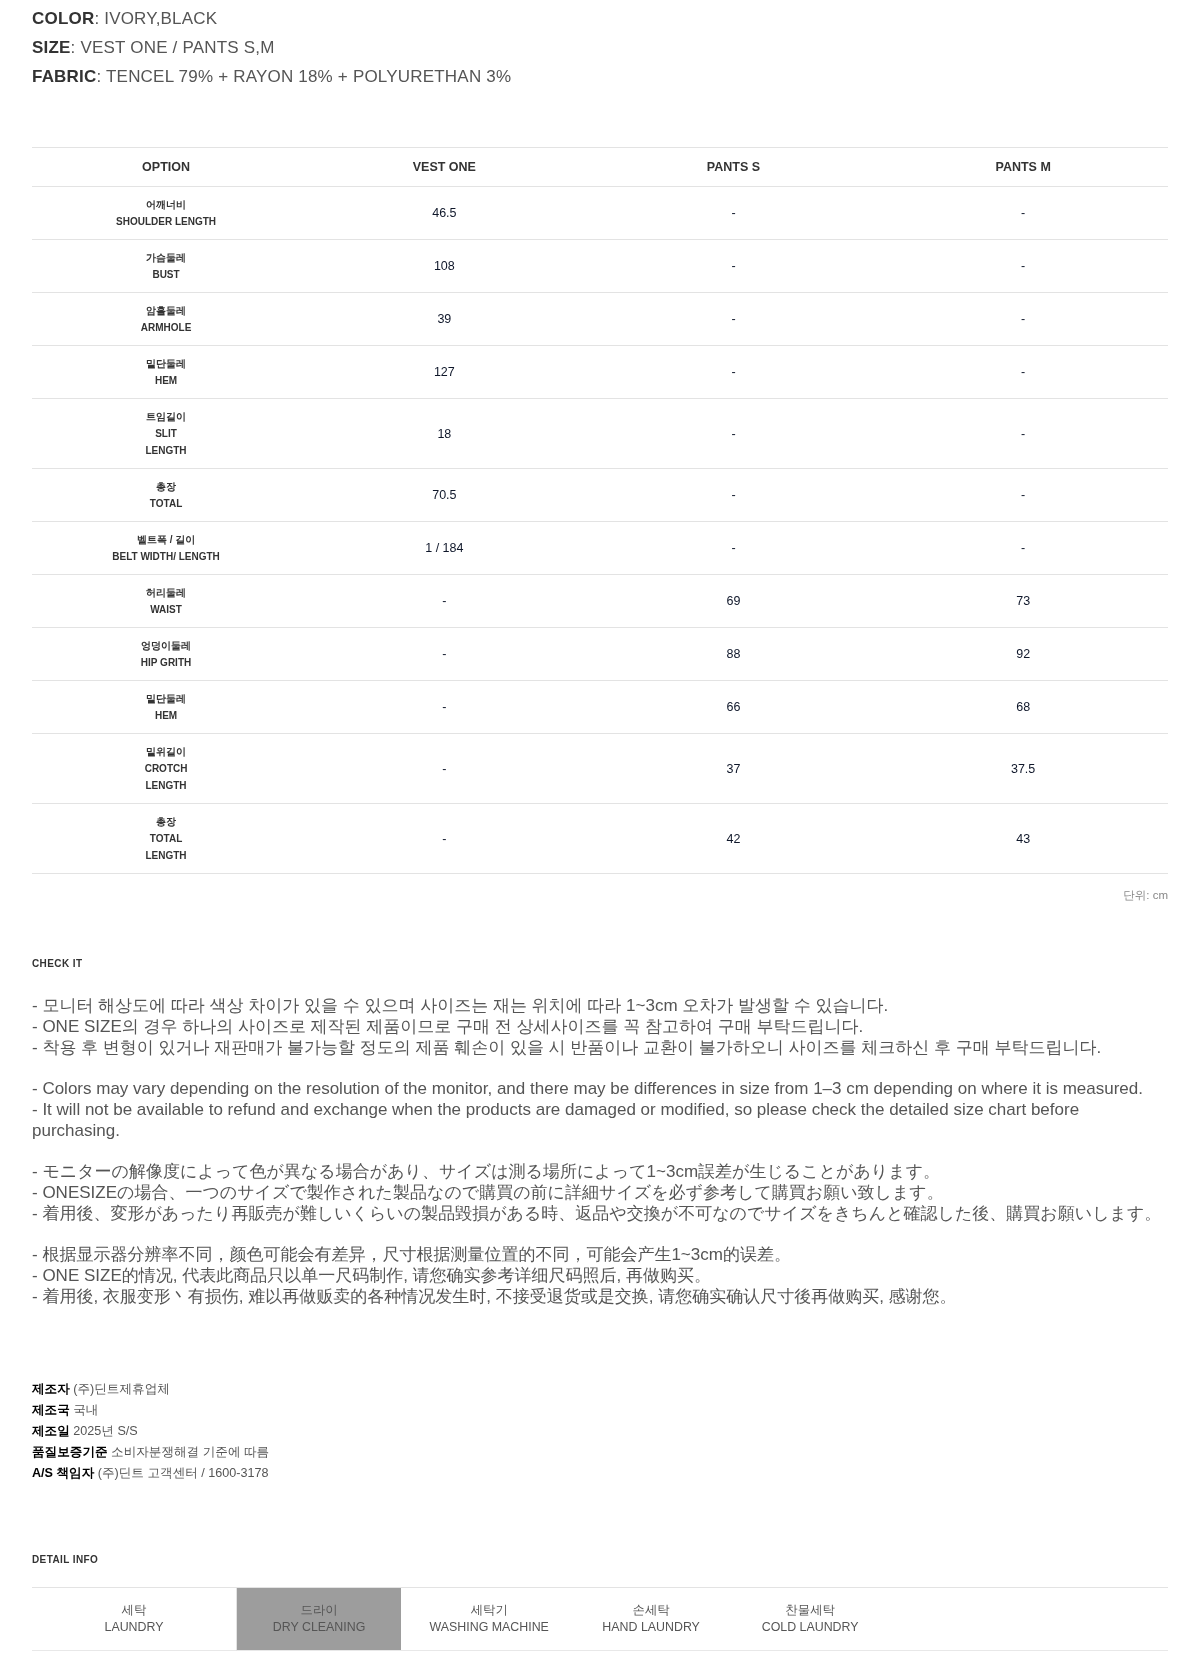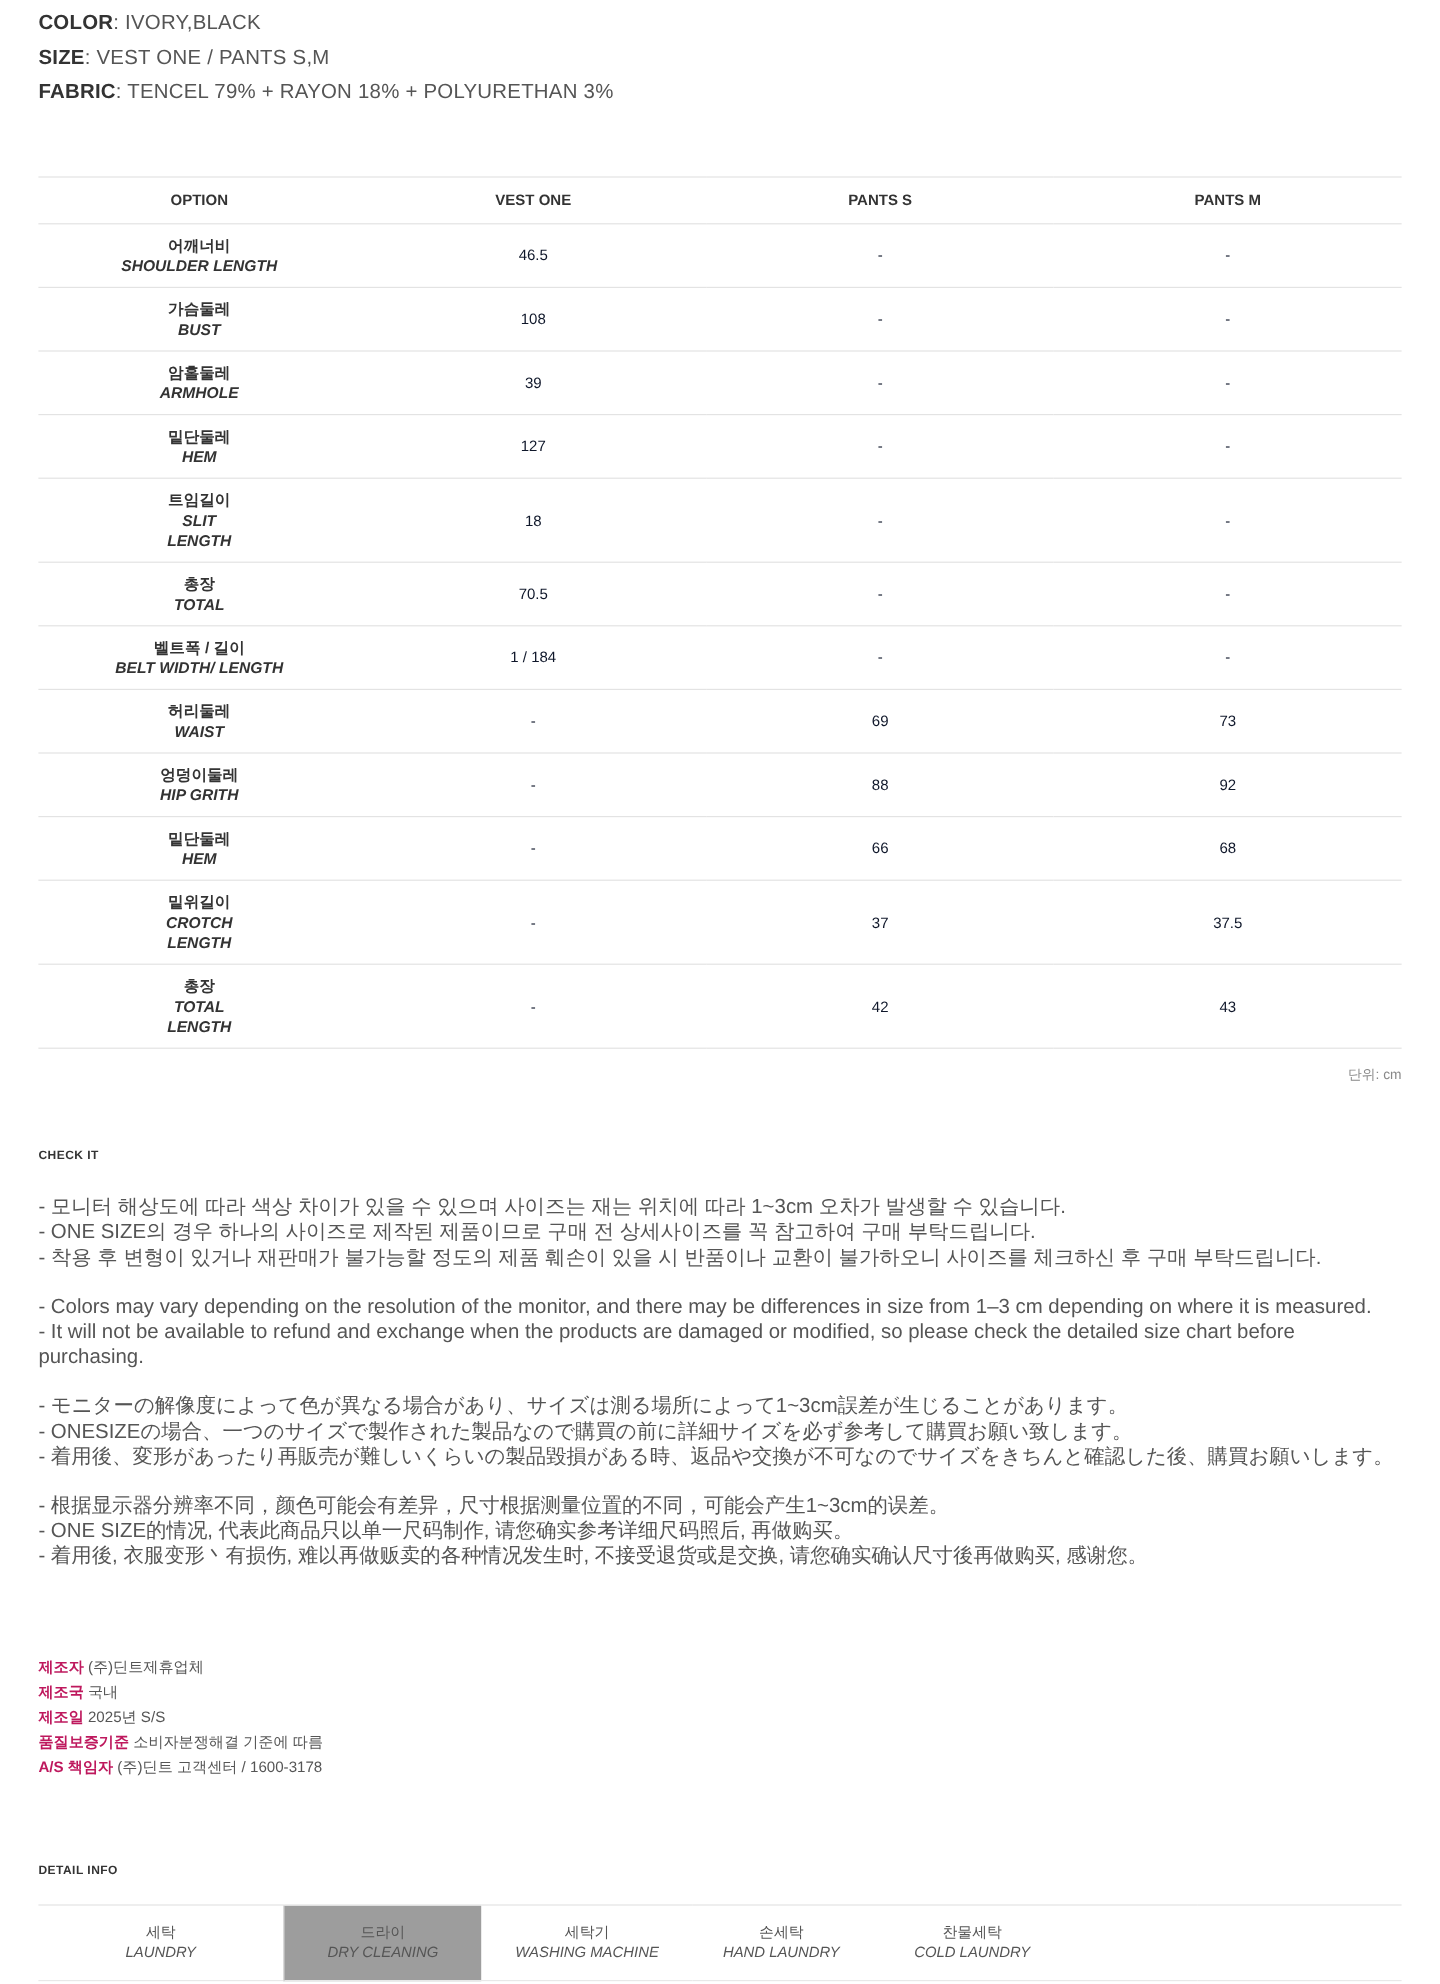--- a/index.html
+++ b/index.html
@@ -57,21 +57,21 @@
   table.size-table thead th {
     color: #333333;
     font-weight: bold;
     font-size: 12.5px;
     padding: 12px 4px;
   }
   table.size-table tbody td.label {
     color: #333333;
     font-weight: bold;
     line-height: 17px;
-    font-size: 13px;
+    font-size: 10px;
   }
   table.size-table tbody td.label .ko { display: block; }
   table.size-table tbody td.label .en { display: block; }
   table.size-table col.c1 { width: 23.6%; }
   table.size-table col.c2 { width: 25.4%; }
   table.size-table col.c3 { width: 25.5%; }
   table.size-table col.c4 { width: 25.5%; }
   .unit-note {
     text-align: right;
     font-size: 11.5px;
@@ -102,21 +102,21 @@
   
   .maker {
     margin-top: 72px;
   }
   .maker-line {
     font-size: 12.6px;
     line-height: 21px;
     color: #555555;
   }
   .maker-line b {
-    color: #be185d;
+    color: #000000;
     font-weight: bold;
   }
   
   .detail-info {
     margin-top: 70px;
   }
   .detail-table-wrap {
     margin-top: 22px;
   }
   table.detail-table {
@@ -141,21 +141,21 @@
     border-bottom: 1px solid #e8e8e8;
   }
   table.detail-table tr:first-child {
     border-top: 1px solid #e3e3e3;
   }
   td.sel {
     background: #9d9d9d;
     color: #ffffff;
   }
   td .ko { display: block; }
-  td .en { display: block; font-style: italic; }
+  td .en { display: block; }
 </style>
 </head>
 <body>
 
 <div class="page">
 
   <div class="spec-block">
     <div class="spec-line">
       <b>COLOR</b><span>: IVORY,BLACK</span>
     </div>

